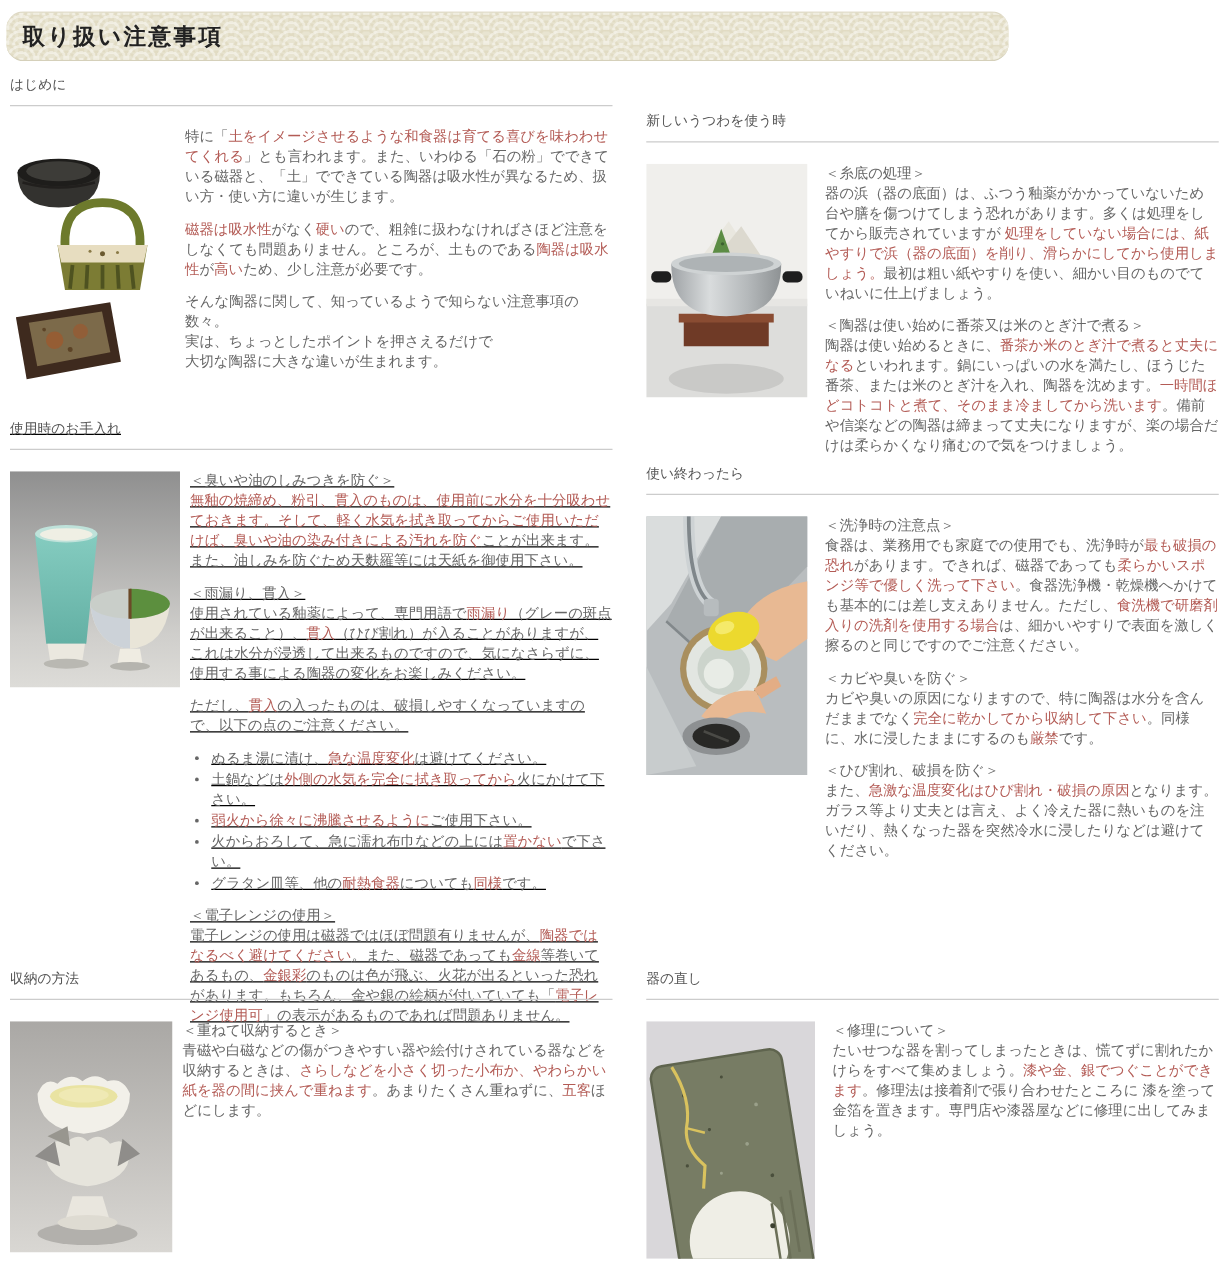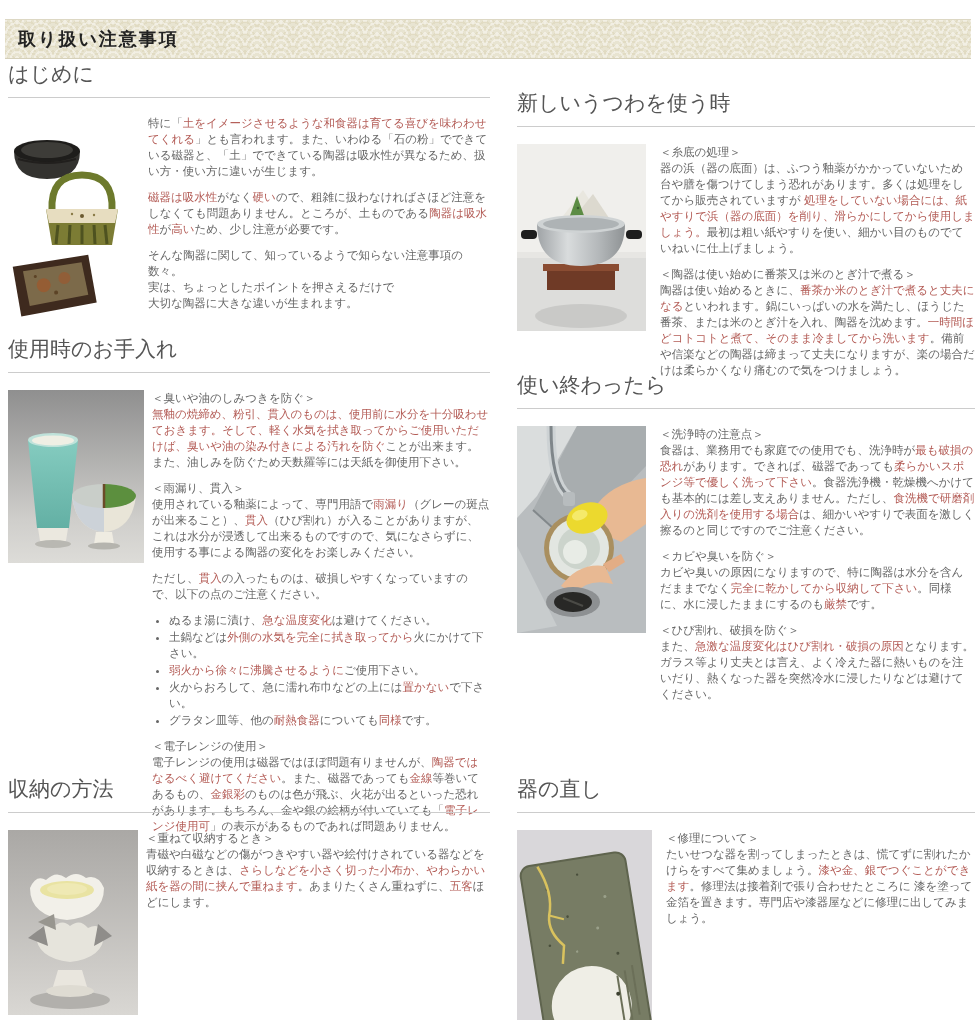--- a/index.html
+++ b/index.html
@@ -2,42 +2,42 @@
 <html><head>
 <meta charset="utf-8">
 <style>
   html,body{margin:0;padding:0;}
   body{
     width:977px;height:1024px;position:relative;overflow:hidden;
     background:#fff;font-family:"Liberation Sans",sans-serif;
   }
   
   .banner{
-    position:absolute;left:5px;top:19px;width:966px;height:38px;
+    position:absolute;left:5px;top:9px;width:802px;height:38px;
     background-color:#e8e4d1;
     background-image:
       radial-gradient(circle at 50% 100%, rgba(255,255,255,.42) 0 2px, transparent 2px 5px, rgba(255,255,255,.42) 5px 7px, transparent 7px 10px, rgba(255,255,255,.42) 10px 12px, transparent 12px),
       radial-gradient(circle at 50% 100%, rgba(219,212,184,.55) 0 2px, transparent 2px 5px, rgba(219,212,184,.55) 5px 7px, transparent 7px 10px, rgba(219,212,184,.55) 10px 12px, transparent 12px);
     background-size:24px 12px,24px 12px;
     background-position:0 2px,12px 8px;
-    border-top:1px solid #ddd8c4;border-bottom:1px solid #d5d0ba;
+    border-top:1px solid #ddd8c4;border-bottom:1px solid #d5d0ba;border-radius:14px;
   }
   .banner-title{
     font-family:"Liberation Serif",serif;font-weight:bold;font-size:18px;
     color:#222;letter-spacing:2px;line-height:38px;padding-left:13px;
   }
   
   .sec{position:absolute;}
   #sec-hajimeni {left:8px;  top:60px;  width:482px;}
   #sec-atarashii{left:517px;top:60px;  width:458px;margin-top:29px;}
-  #sec-shiyouji {left:8px;  top:335px; width:482px;}
+  #sec-shiyouji {left:8px;  top:335px; width:482px;text-decoration:underline;}
   #sec-tsukai   {left:517px;top:335px; width:458px;margin-top:36px;}
   #sec-shuunou  {left:8px;  top:775px; width:482px;}
   #sec-naoshi   {left:517px;top:775px; width:458px;}
-  .sec-title{font-size:21px;font-weight:400;color:#555;margin:0 0 9px 0;}
+  .sec-title{font-size:11px;font-weight:400;color:#555;margin:0 0 9px 0;}
   .rule{border:none;border-top:1px solid #ccc;margin:0;height:0;}
   .content{display:flex;align-items:flex-start;margin-top:17px;}
   .media{flex:none;position:relative;}
   .media svg{display:block;}
   .m-left {width:132px;margin-right:8px;}
   .m-right{width:129px;margin-right:14px;}
   .txt{flex:1;font-size:11.5px;line-height:16px;color:#666;}
   .txt p{margin:0 0 10px 0;}
   .txt p.subh{margin:0;}
   .txt ul{margin:0 0 10px 0;padding-left:17px;}

